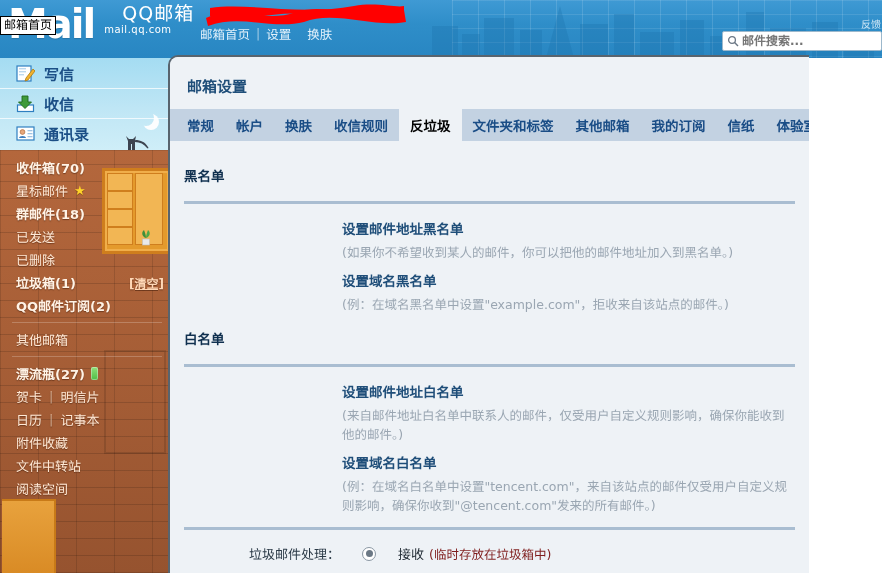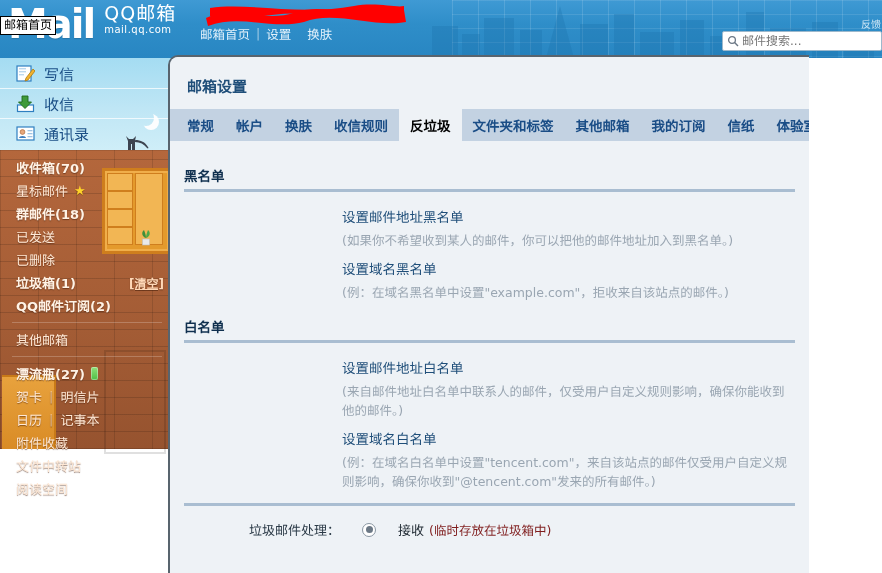--- a/index.html
+++ b/index.html
@@ -63,20 +63,21 @@
   #logo-brand {
     margin-left: 10px;
     margin-top: 2px;
     line-height: 1.05;
   }
   #logo-cn {
     display: block;
     font-size: 19px;
     color: #ffffff;
     letter-spacing: 1px;
+    margin-left: 18px;
   }
   #logo-url {
     display: block;
     font-size: 10px;
     font-weight: normal;
     color: #ffffff;
     letter-spacing: 0.5px;
     margin-top: 1px;
   }
 
@@ -144,20 +145,21 @@
   }
   #search-input {
     border: 0;
     outline: 0;
     font-family: "DejaVu Sans", "Liberation Sans", sans-serif;
     font-size: 12px;
     color: #777;
     width: 132px;
     background: transparent;
     padding: 0 0 0 3px;
+    font-weight: bold;
   }
 
   
   #sidebar {
     position: absolute;
     left: 0; top: 58px;
     width: 172px;
     height: 515px;
     overflow: hidden;
   }
@@ -185,33 +187,33 @@
     height: 30px;
     display: flex;
     align-items: center;
     padding-left: 16px;
     box-sizing: border-box;
   }
   .side-top-item + .side-top-item { border-top: 1px solid rgba(255,255,255,0.75); }
   .side-top-item .label {
     margin-left: 9px;
     font-size: 15px;
-    font-weight: normal;
+    font-weight: bold;
     color: #1b4f86;
   }
   .side-icon {
     width: 19px; height: 19px;
     display: inline-block;
     flex: 0 0 auto;
   }
 
   #sidebar-brick {
     position: absolute;
     left: 0; top: 92px;
-    width: 172px; height: 299px;
+    width: 172px; height: 423px;
     background-color: #a8613a;
     background-image:
       linear-gradient(180deg, rgba(0,0,0,0.10), rgba(0,0,0,0.10) 1px, transparent 1px),
       repeating-linear-gradient(0deg, rgba(0,0,0,0.14) 0px, rgba(0,0,0,0.14) 1px, transparent 1px, transparent 17px),
       repeating-linear-gradient(90deg, rgba(0,0,0,0.12) 0px, rgba(0,0,0,0.12) 1px, transparent 1px, transparent 38px),
       linear-gradient(180deg, #b4673c 0%, #a35c35 60%, #96532f 100%);
   }
   #window-deco {
     position: absolute;
     left: 102px; top: 18px;
@@ -351,32 +353,32 @@
     top: 96px; bottom: 0;
     overflow: hidden;
     padding: 0 0 0 0;
   }
 
   .section { padding: 12px 14px 0 14px; }
   .section-title {
     font-size: 13.5px;
     font-weight: bold;
     color: #10304f;
-    padding-bottom: 4px;
+    padding-bottom: 16px;
   }
   .section-rule {
     height: 3px;
     background: #a9bdd1;
     margin-bottom: 14px;
   }
   .setting-block { padding-left: 158px; }
   .setting-link {
     display: inline-block;
     font-size: 13.5px;
-    font-weight: normal;
+    font-weight: bold;
     color: #1f4e79;
     text-decoration: none;
     margin-bottom: 5px;
   }
   .setting-hint {
     font-size: 12.5px;
     color: #9aa6b2;
     line-height: 19px;
     margin: 0 0 8px 0;
     max-width: 520px;

